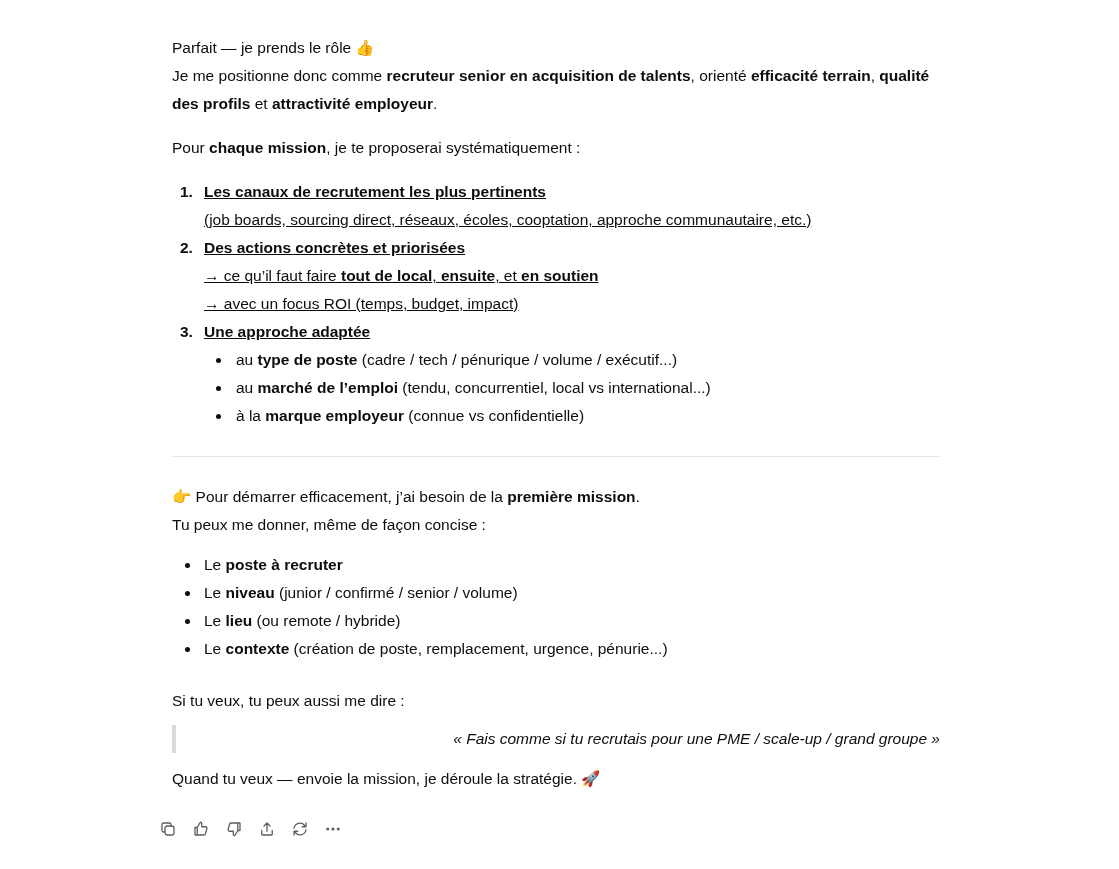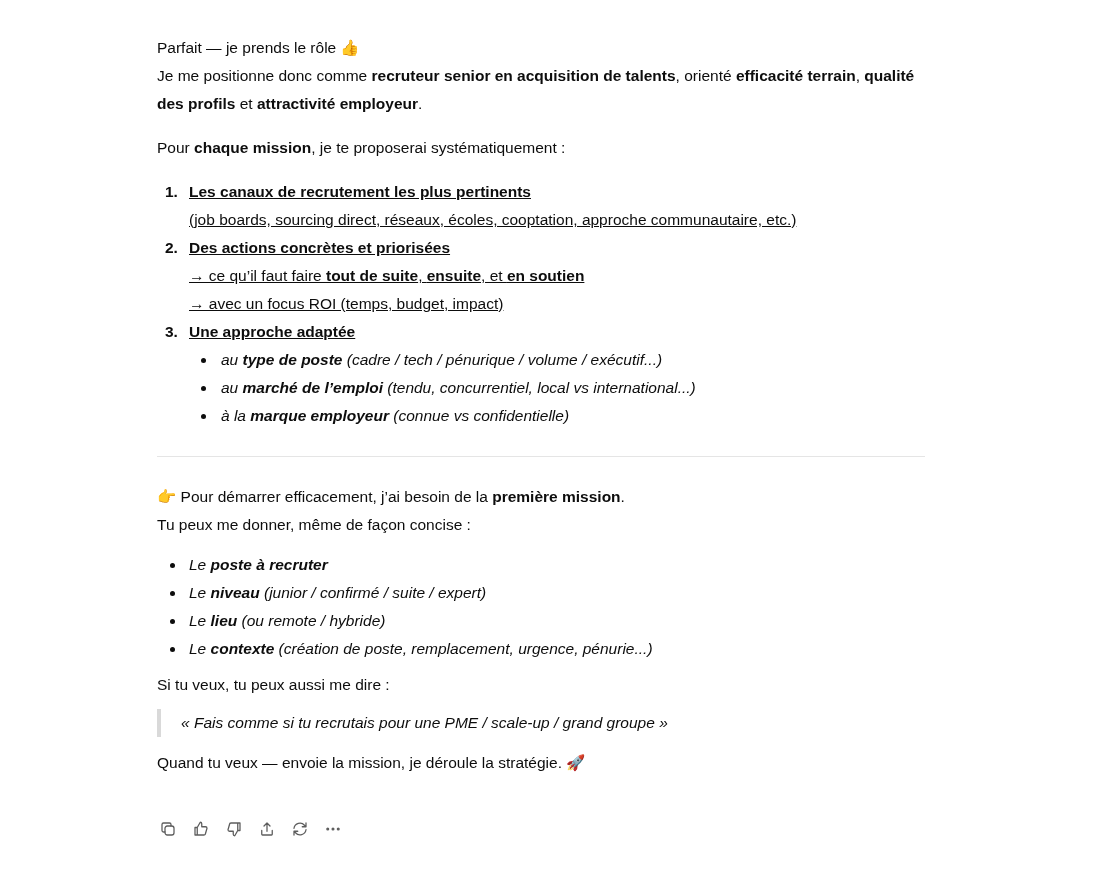--- a/index.html
+++ b/index.html
@@ -1,31 +1,31 @@
 <!DOCTYPE html>
 <html><head>
 <meta charset="utf-8">
 <style>
   html, body { margin:0; padding:0; background:#ffffff; }
   body { width:1119px; height:869px; overflow:hidden; font-family:"Liberation Sans", sans-serif; color:#0d0d0d; font-size:15.5px; }
-  .msg { position:absolute; left:157px; top:34px; width:768px; line-height:28px; }
+  .msg { position:absolute; left:172px; top:34px; width:768px; line-height:28px; }
   .msg p { margin:0; }
   b { font-weight:700; }
   .gap { height:16px; }
   ol.main { margin:0; padding:0; list-style:none; }
   ol.main > li { position:relative; padding-left:32px; }
   ol.main > li .num { position:absolute; left:8px; top:0; font-weight:700; }
   .sub { display:block;text-decoration:underline; }
-  ul.bul { margin:0; padding:0; list-style:none;font-style:italic; }
+  ul.bul { margin:0; padding:0; list-style:none; }
   ul.bul li { position:relative; padding-left:32px; }
   ul.bul li::before { content:""; position:absolute; left:13px; top:12px; width:5px; height:5px; border-radius:50%; background:#0d0d0d; }
   ul.nested li { padding-left:64px; }
   ul.nested li::before { left:44px; }
   hr.div { border:0; border-top:1px solid #e5e5e5; margin:26px 0 26px 0; }
-  .quote { border-left:4px solid #d9d9d9; padding-left:20px; font-style:italic; margin:6px 0; }
+  .quote { border-left:4px solid #d9d9d9; padding-left:20px; font-style:italic; margin:6px 0;text-align:right; }
   .emoji { font-family:"DejaVu Sans", sans-serif; }
   .actions { position:absolute; left:157px; top:818px; display:flex; gap:11px; align-items:center; }
   .act { width:22px; height:22px; display:flex; align-items:center; justify-content:center; cursor:pointer; }
   .act svg { width:18px; height:18px; stroke:#5d5d5d; fill:none; stroke-width:1.7; stroke-linecap:round; stroke-linejoin:round; }
 </style>
 </head>
 <body>
 
 <div class="msg">
   <p><span>Parfait — je prends le rôle</span> <span class="emoji">👍</span></p>
@@ -35,43 +35,43 @@
   <div class="gap"></div>
   <ol class="main">
     <li>
       <span class="num">1.</span>
       <b class="sub">Les canaux de recrutement les plus pertinents</b>
       <span class="sub">(job boards, sourcing direct, réseaux, écoles, cooptation, approche communautaire, etc.)</span>
     </li>
     <li>
       <span class="num">2.</span>
       <b class="sub">Des actions concrètes et priorisées</b>
-      <span class="sub"><span>→ ce qu’il faut faire </span><b>tout de suite</b><span>, </span><b>ensuite</b><span>, et </span><b>en soutien</b></span>
+      <span class="sub"><span>→ ce qu’il faut faire </span><b>tout de local</b><span>, </span><b>ensuite</b><span>, et </span><b>en soutien</b></span>
       <span class="sub">→ avec un focus ROI (temps, budget, impact)</span>
     </li>
     <li>
       <span class="num">3.</span>
       <b class="sub">Une approche adaptée</b>
     </li>
   </ol>
   <ul class="bul nested">
     <li><span>au </span><b>type de poste</b><span> (cadre / tech / pénurique / volume / exécutif...)</span></li>
     <li><span>au </span><b>marché de l’emploi</b><span> (tendu, concurrentiel, local vs international...)</span></li>
     <li><span>à la </span><b>marque employeur</b><span> (connue vs confidentielle)</span></li>
   </ul>
   <hr class="div">
   <p style="margin-top:10px"><span class="emoji">👉</span><span> Pour démarrer efficacement, j’ai besoin de la </span><b>première mission</b><span>.</span></p>
   <p>Tu peux me donner, même de façon concise :</p>
   <ul class="bul" style="margin-top:12px">
     <li><span>Le </span><b>poste à recruter</b><span></span></li>
-    <li><span>Le </span><b>niveau</b><span> (junior / confirmé / suite / expert)</span></li>
+    <li><span>Le </span><b>niveau</b><span> (junior / confirmé / senior / volume)</span></li>
     <li><span>Le </span><b>lieu</b><span> (ou remote / hybride)</span></li>
     <li><span>Le </span><b>contexte</b><span> (création de poste, remplacement, urgence, pénurie...)</span></li>
   </ul>
-  <p style="margin-top:8px">Si tu veux, tu peux aussi me dire :</p>
+  <p style="margin-top:24px">Si tu veux, tu peux aussi me dire :</p>
   <div class="quote" style="margin-top:10px">« Fais comme si tu recrutais pour une PME / scale-up / grand groupe »</div>
   <p style="margin-top:12px"><span>Quand tu veux — envoie la mission, je déroule la stratégie.</span> <span class="emoji">🚀</span></p>
 </div>
 
 <div class="actions">
   <div class="act">
       <svg viewBox="0 0 24 24">
         <rect x="8" y="8" width="12" height="12" rx="3"></rect>
         <path d="M16 8V6a2 2 0 0 0-2-2H6a2 2 0 0 0-2 2v8a2 2 0 0 0 2 2h2"></path>
       </svg>

